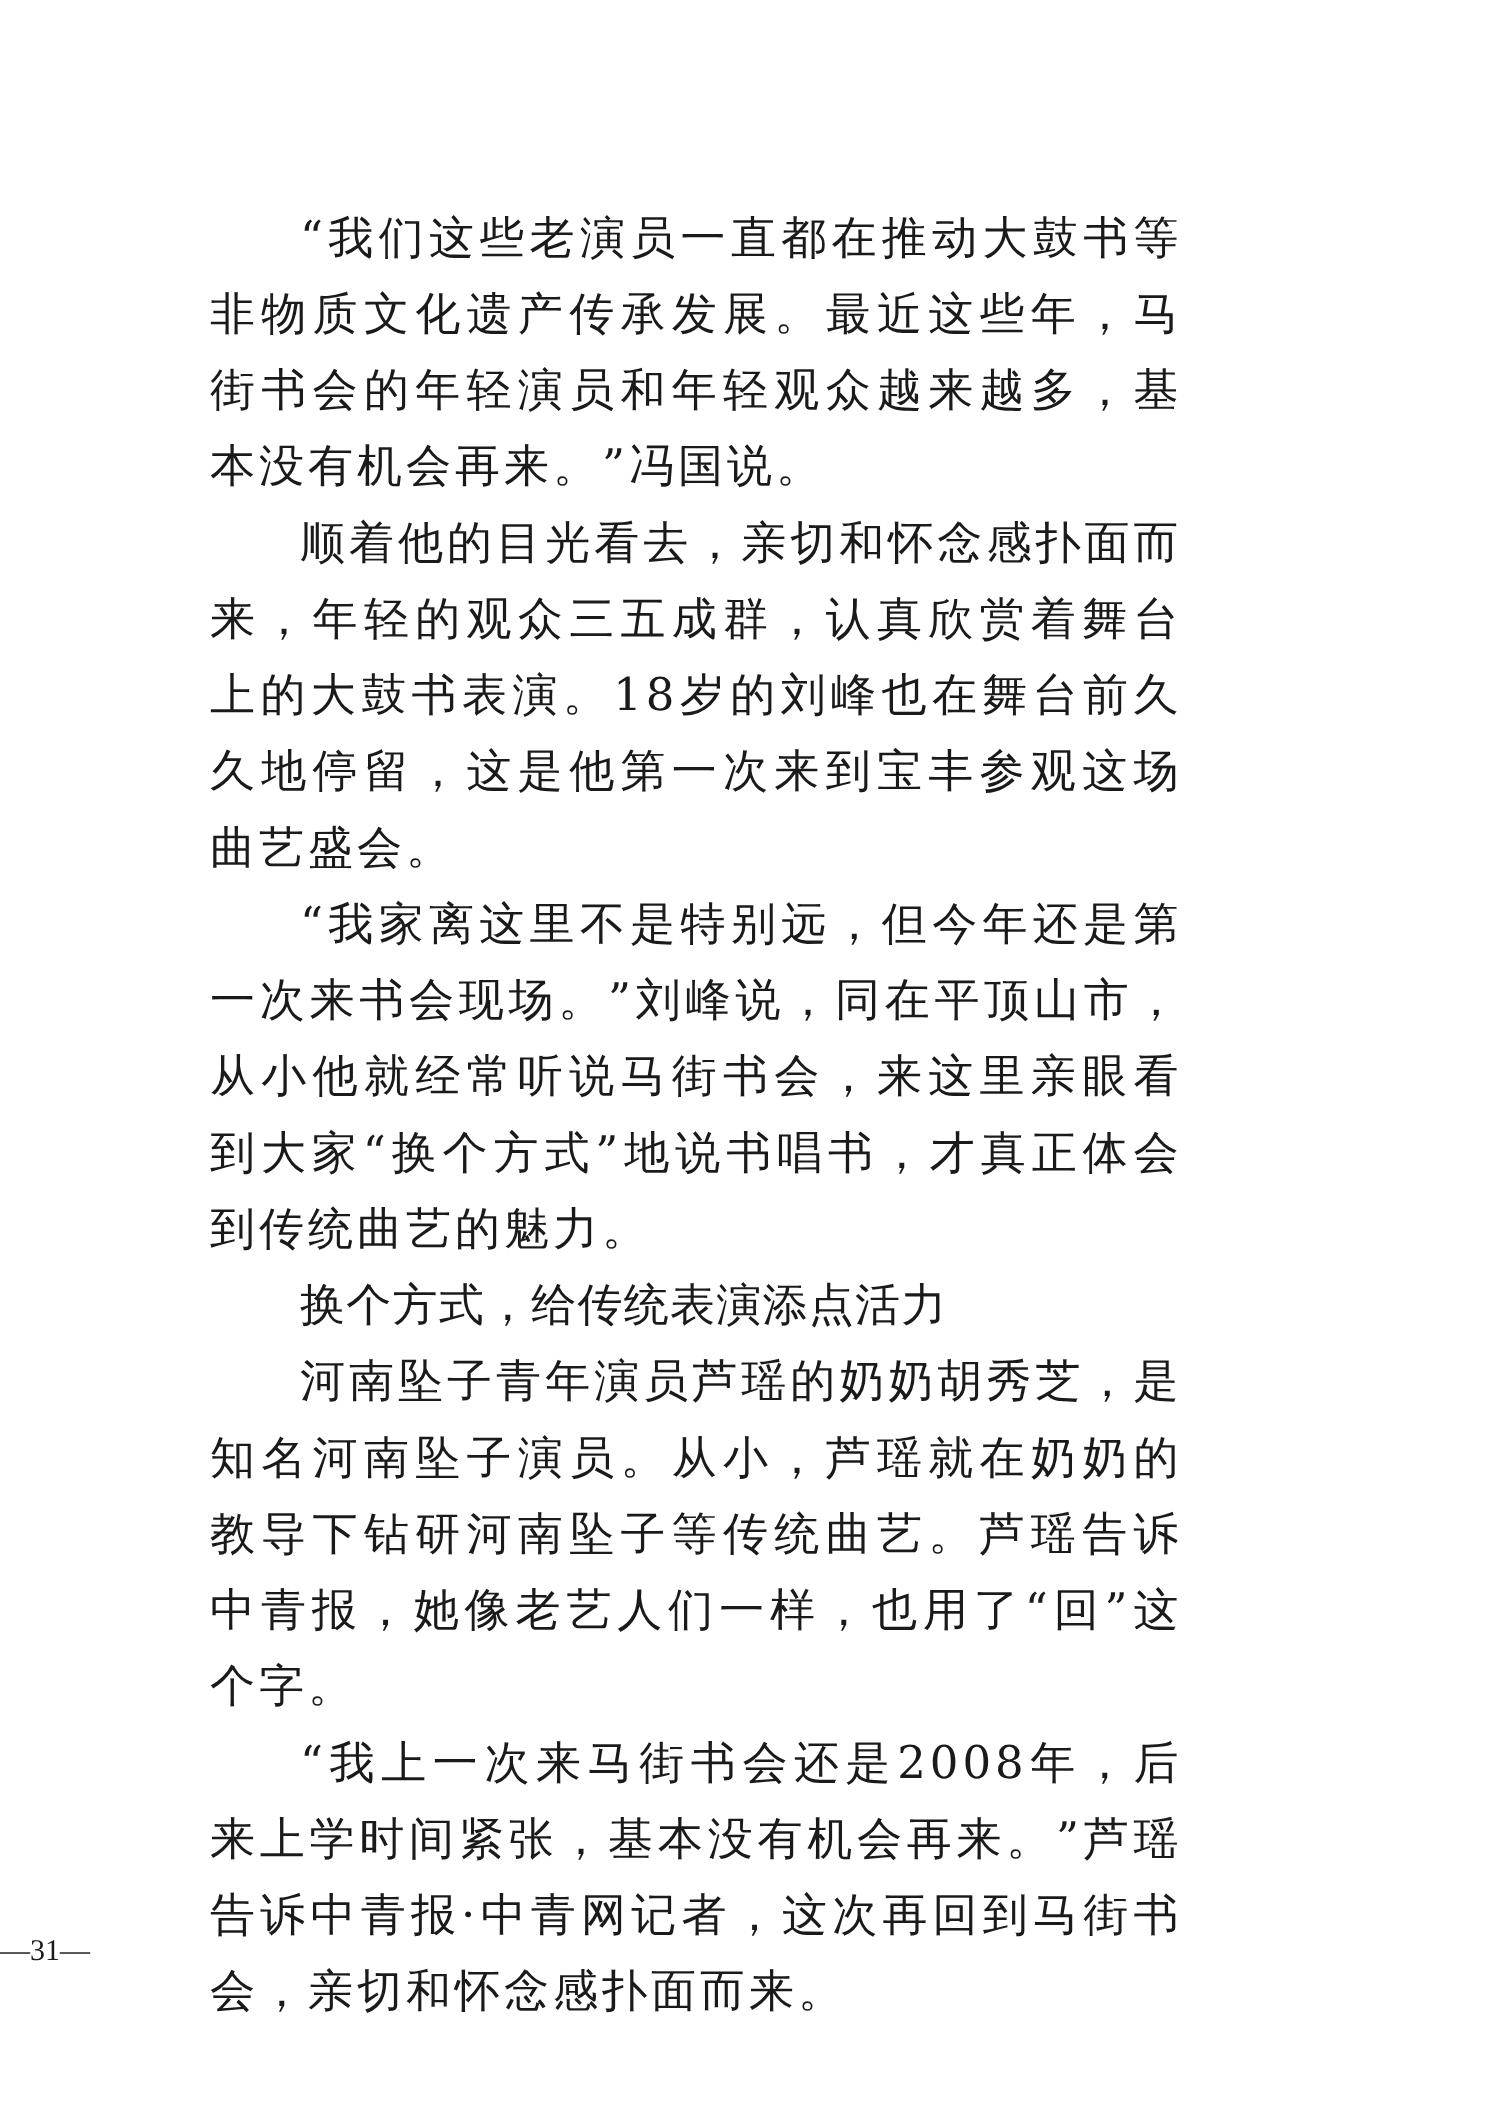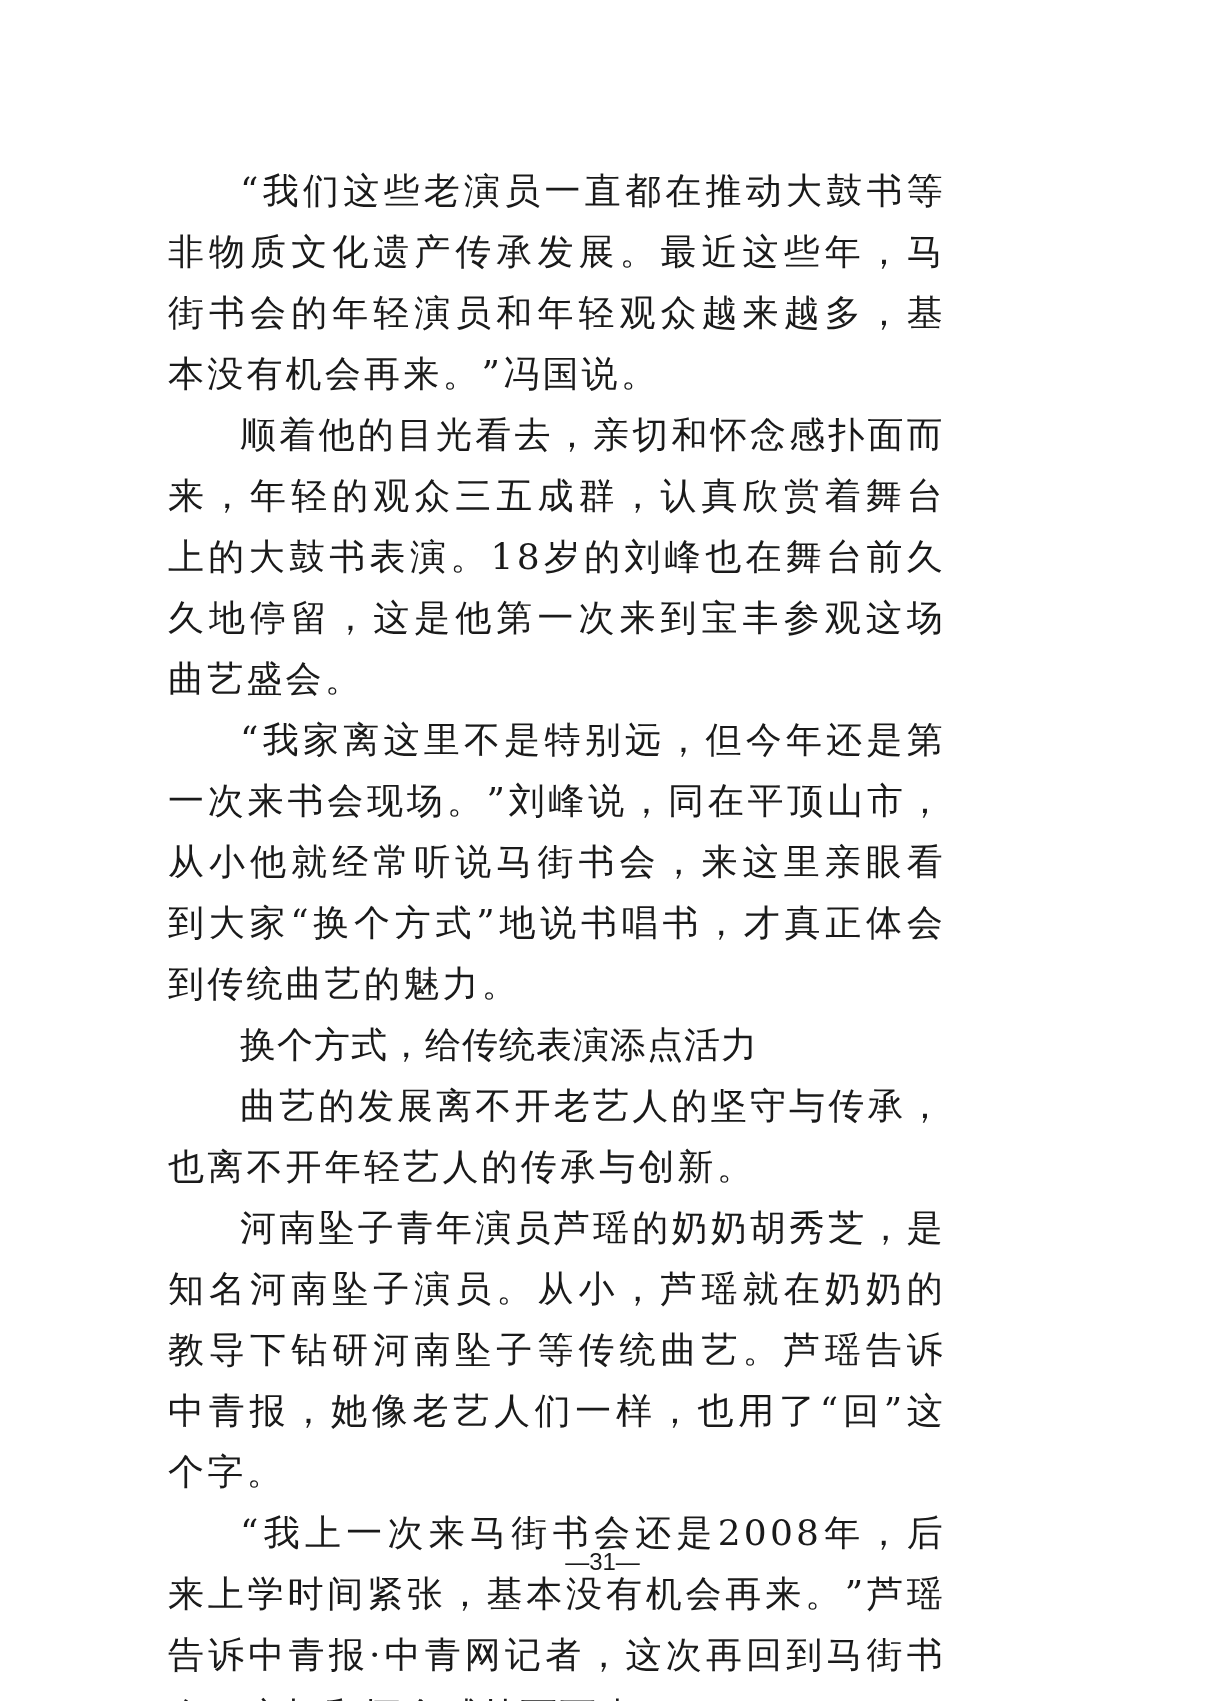--- a/index.html
+++ b/index.html
@@ -22,33 +22,31 @@
     text-indent: 2em;
     font-family: "DejaVu Sans", "Liberation Sans", sans-serif;
     font-weight: normal;
     letter-spacing: 1px;
   }
   .page-number {
     position: absolute;
     left: 0;
     width: 1205px;
     top: 1548px;
-    text-align: center;
-    font-family: Liberation Sans, sans-serif;
+    font-family: Liberation Serif, serif;
     font-size: 24px;
     color: #1a1a1a;
   }
 </style>
 </head>
 <body>
 
 <div class="page">
   <p class="para">“我们这些老演员一直都在推动大鼓书等非物质文化遗产传承发展。最近这些年，马街书会的年轻演员和年轻观众越来越多，基本没有机会再来。”冯国说。</p>
   <p class="para">顺着他的目光看去，亲切和怀念感扑面而来，年轻的观众三五成群，认真欣赏着舞台上的大鼓书表演。18岁的刘峰也在舞台前久久地停留，这是他第一次来到宝丰参观这场曲艺盛会。</p>
   <p class="para">“我家离这里不是特别远，但今年还是第一次来书会现场。”刘峰说，同在平顶山市，从小他就经常听说马街书会，来这里亲眼看到大家“换个方式”地说书唱书，才真正体会到传统曲艺的魅力。</p>
   <p class="heading">换个方式，给传统表演添点活力</p>
-  <p class="para">曲艺的发展离不开老艺人的坚守与传承，也离不开年轻艺人的传承与创新。</p>
   <p class="para">河南坠子青年演员芦瑶的奶奶胡秀芝，是知名河南坠子演员。从小，芦瑶就在奶奶的教导下钻研河南坠子等传统曲艺。芦瑶告诉中青报，她像老艺人们一样，也用了“回”这个字。</p>
   <p class="para">“我上一次来马街书会还是2008年，后来上学时间紧张，基本没有机会再来。”芦瑶告诉中青报·中青网记者，这次再回到马街书会，亲切和怀念感扑面而来。</p>
 
 </div>
 
 <div class="page-number">—31—</div>
 
 </body></html>

